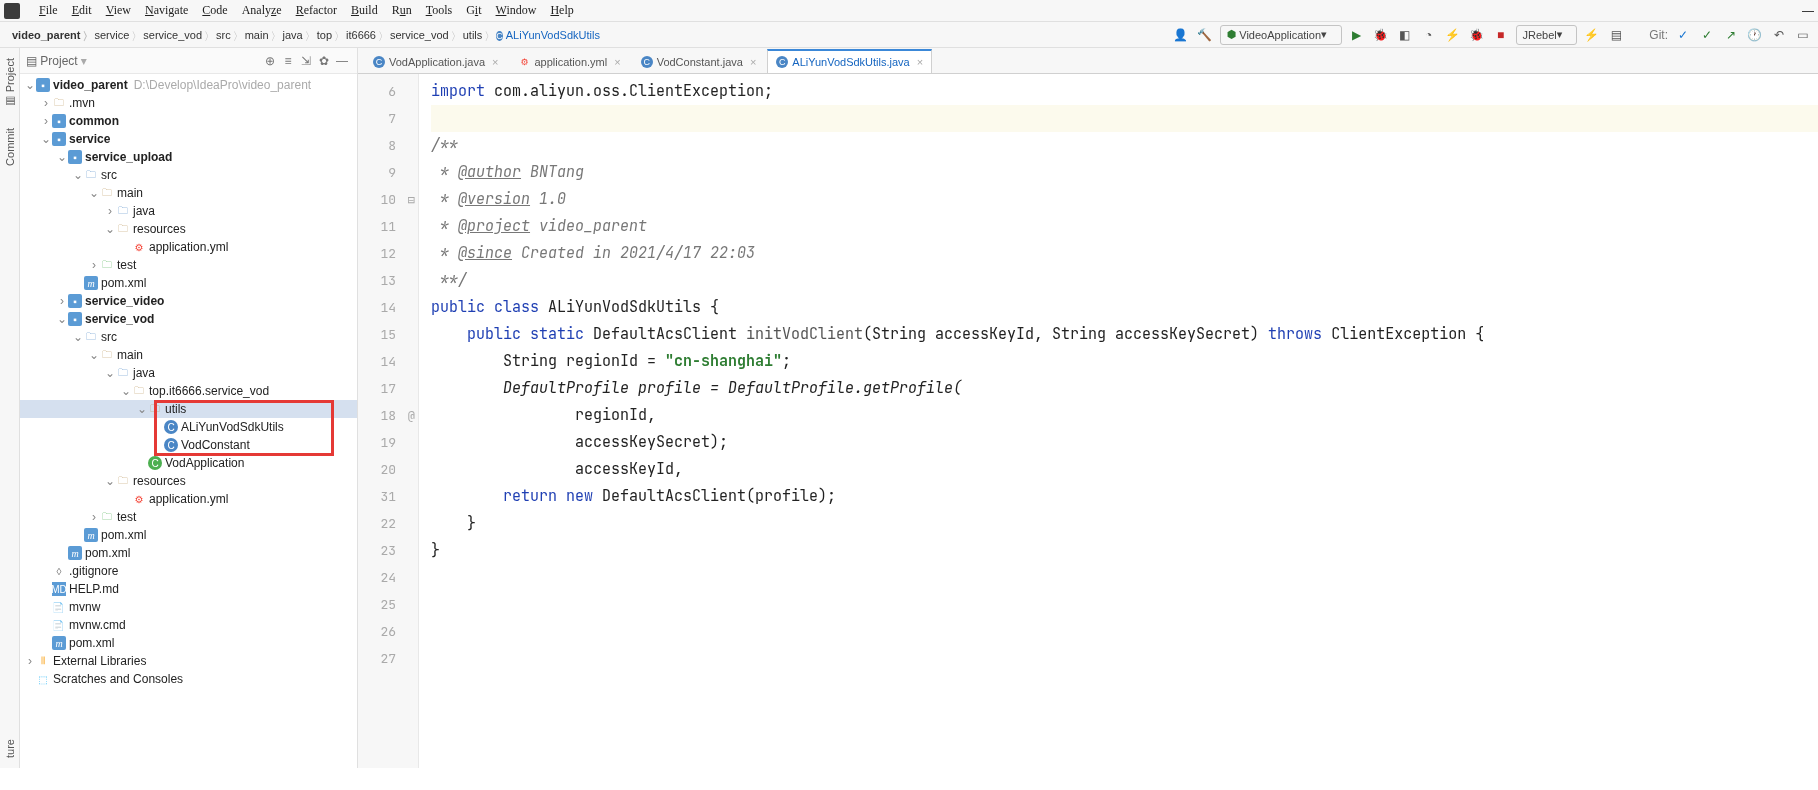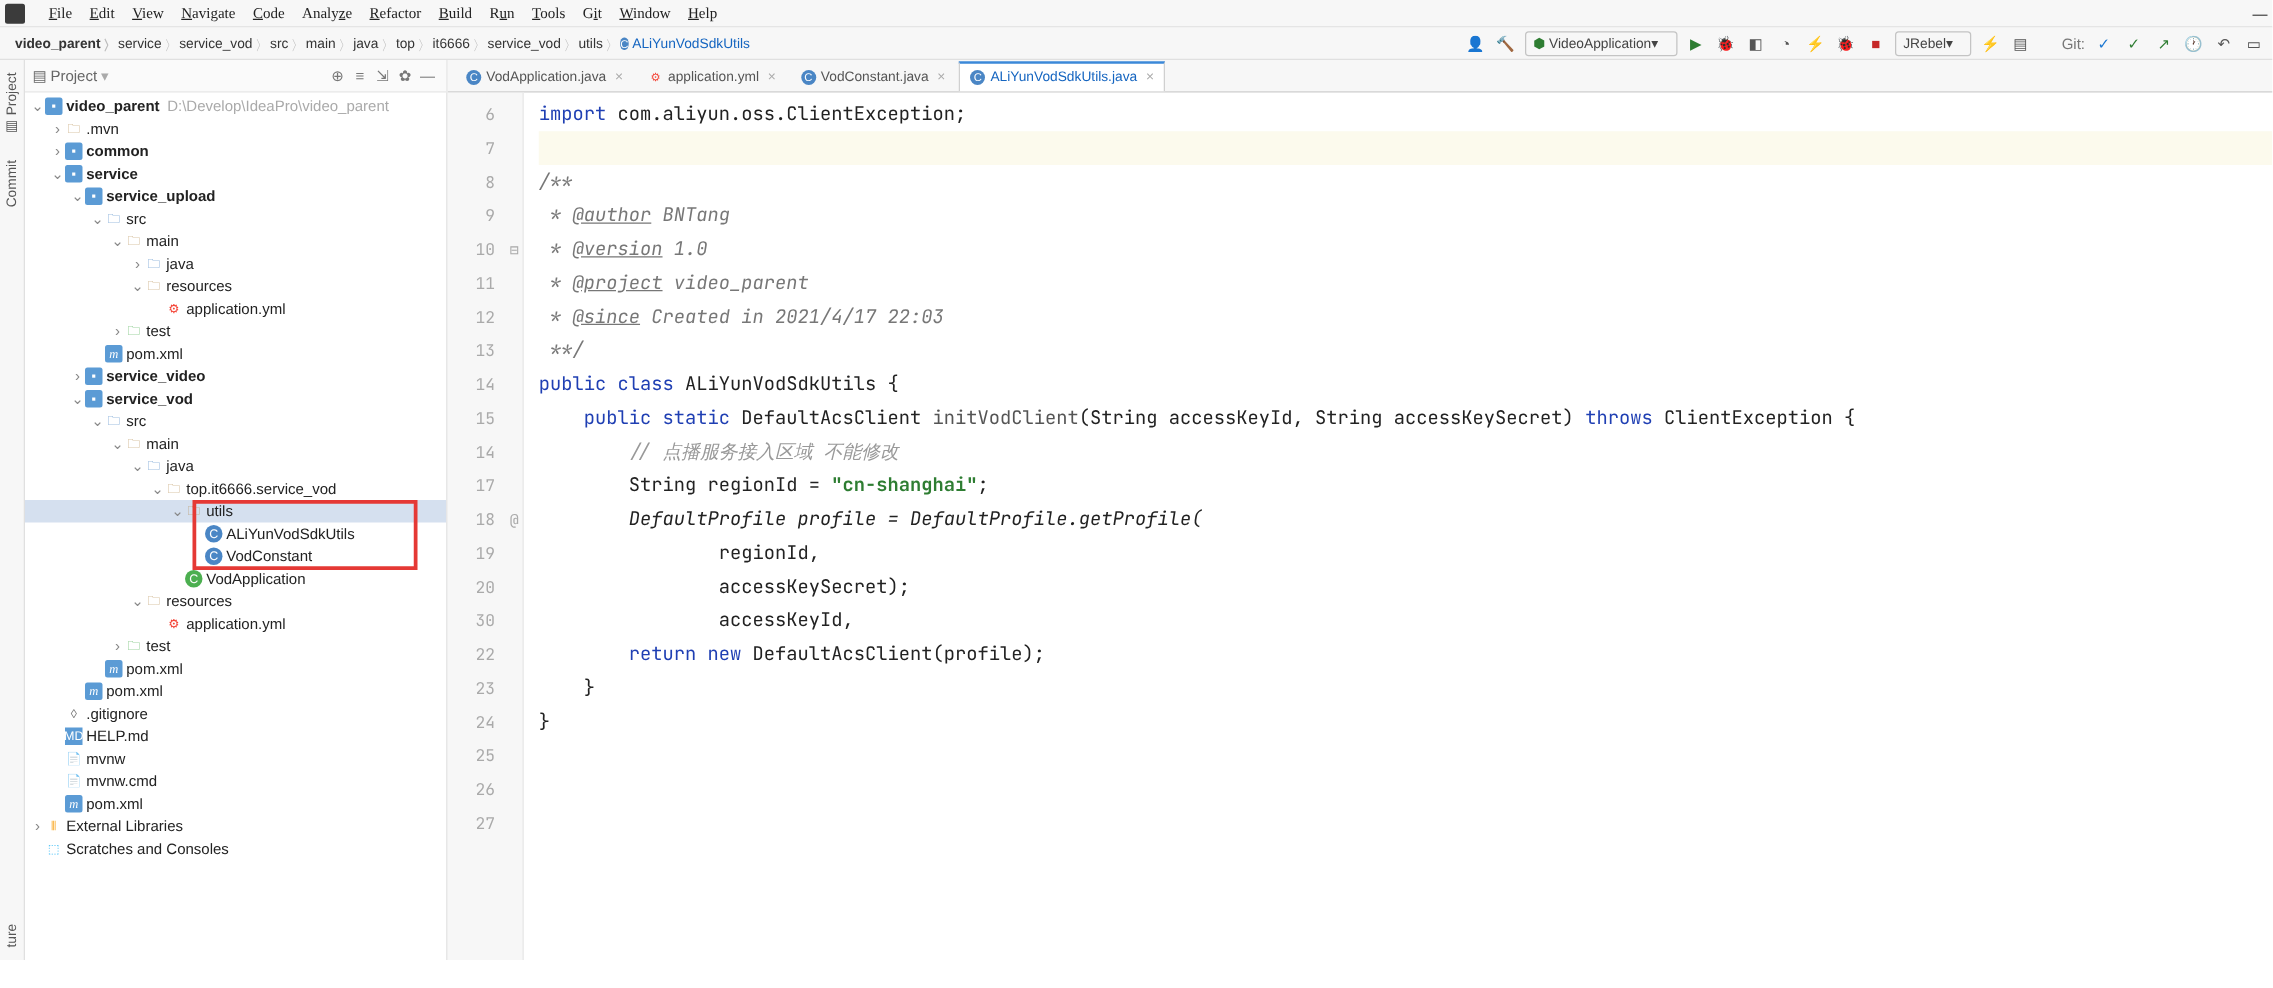--- a/index.html
+++ b/index.html
@@ -364,40 +364,39 @@
         <div class="gl">14</div>
         <div class="gl">15</div>
         <div class="gl">14</div>
         <div class="gl">17</div>
         <div class="gl">
             <span>18</span>
             <span class="gmark">@</span>
           </div>
         <div class="gl">19</div>
         <div class="gl">20</div>
-        <div class="gl">30</div>
+        <div class="gl">31</div>
         <div class="gl">22</div>
         <div class="gl">23</div>
         <div class="gl">24</div>
         <div class="gl">25</div>
         <div class="gl">26</div>
         <div class="gl">27</div>
       </div>
       <div class="code">
 <div class="ln"><span class="kw">import</span><span> com.aliyun.oss.ClientException;</span></div>
 <div class="ln hl"></div>
 <div class="ln doc">/**</div>
 <div class="ln"><span class="doc"> * </span><span class="ann">@author</span><span class="doc"> BNTang</span></div>
 <div class="ln"><span class="doc"> * </span><span class="ann">@version</span><span class="doc"> 1.0</span></div>
 <div class="ln"><span class="doc"> * </span><span class="ann">@project</span><span class="doc"> video_parent</span></div>
 <div class="ln"><span class="doc"> * </span><span class="ann">@since</span><span class="doc"> Created in 2021/4/17 22:03</span></div>
 <div class="ln doc"> **/</div>
 <div class="ln"><span class="kw">public</span> <span class="kw">class</span><span> ALiYunVodSdkUtils {</span></div>
 <div class="ln">    <span class="kw">public</span> <span class="kw">static</span><span> DefaultAcsClient </span><span class="param">initVodClient</span><span>(String accessKeyId, String accessKeySecret) </span><span class="kw">throws</span><span> ClientException {</span></div>
-<div class="ln">        <span class="cmt">// 点播服务接入区域 不能修改</span></div>
 <div class="ln">        <span>String regionId = </span><span class="str">"cn-shanghai"</span><span>;</span></div>
 <div class="ln">        <span></span><span class="id-static">DefaultProfile profile = DefaultProfile.<i>getProfile</i>(</span></div>
 <div class="ln">                <span>regionId,</span></div>
 <div class="ln">                <span>accessKeySecret);</span></div>
 <div class="ln">                <span>accessKeyId,</span></div>
 <div class="ln">        <span class="kw">return</span> <span class="kw">new</span><span> DefaultAcsClient(profile);</span></div>
 <div class="ln">    <span>}</span></div>
 <div class="ln"><span>}</span></div>
       </div>
     </div>

